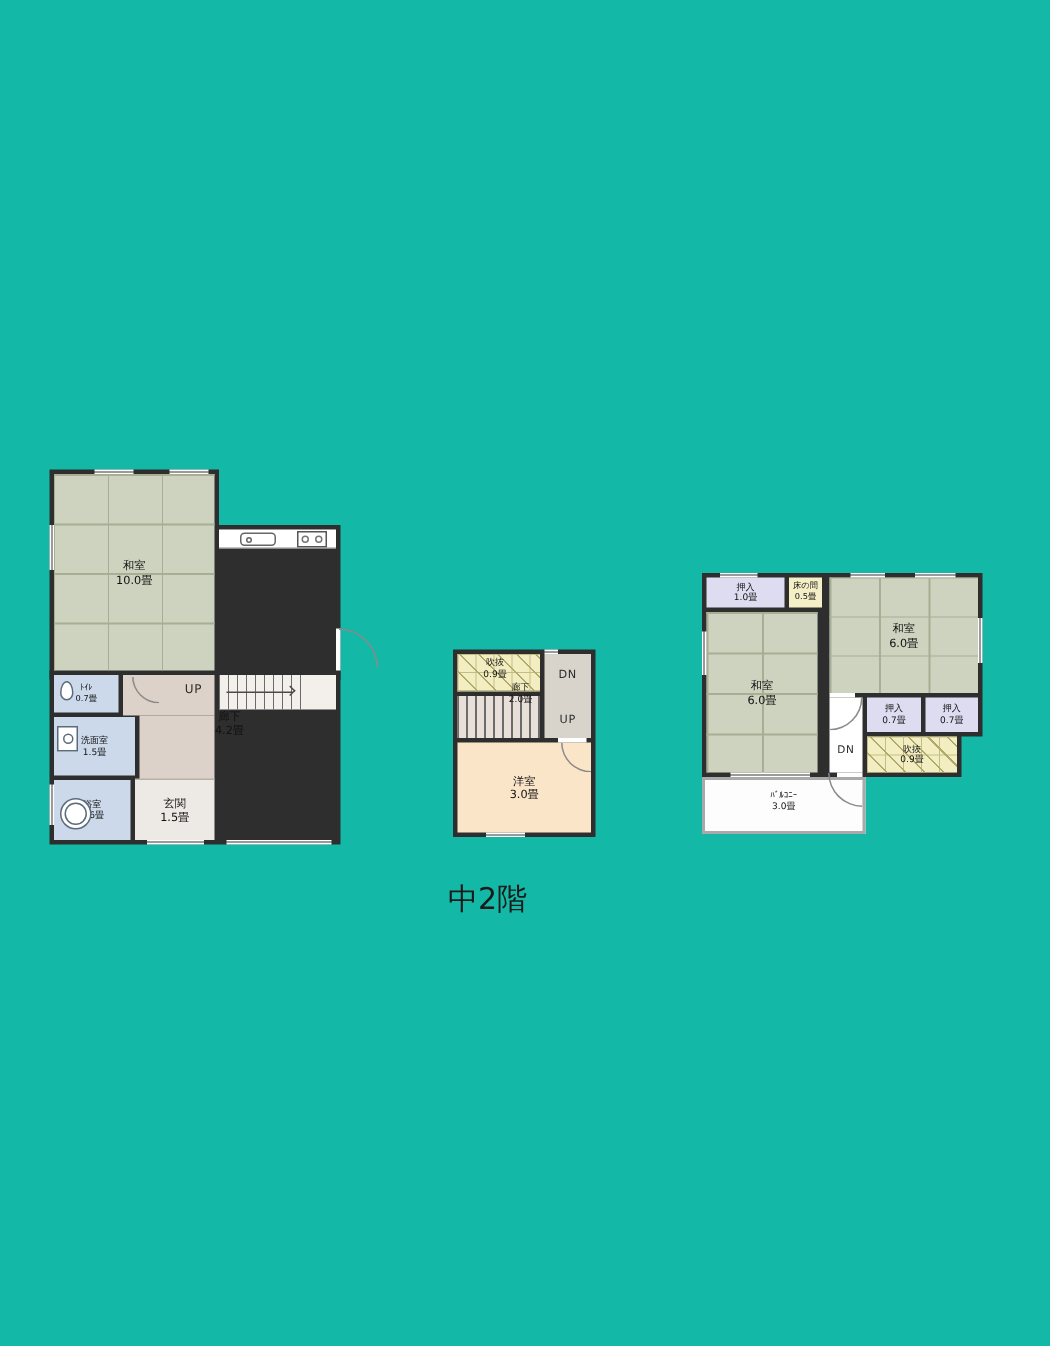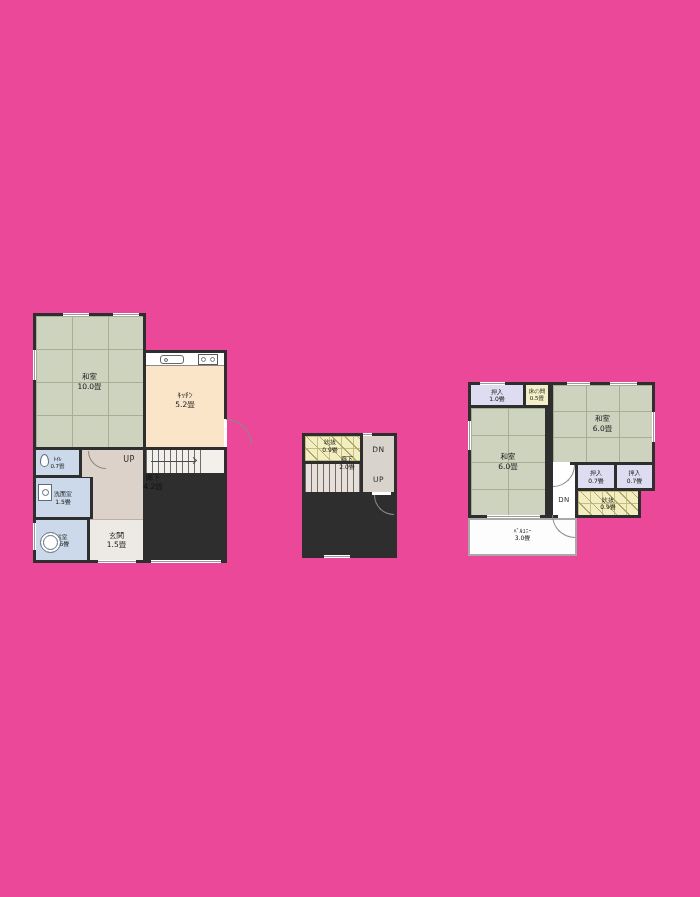--- a/index.html
+++ b/index.html
@@ -1,16 +1,16 @@
 <!DOCTYPE html>
 <html style="--wall: #2e2e2e; --tatami: #cdd3bf; --tatamiline: #a6ae93; --kitchen: #fbe5c8; --wet: #cbd9ea; --hall: #ddd2c9; --genkan: #ede9e4; --garage: #dcdcdc; --stairs1: #f3f0ec; --stairs2: #e8dfd8; --corridor2: #d8d4cc; --closet: #dedcf0; --tokonoma: #f4efc6; --voidc: #f3eec1; --voidline: #b1a96a; --voidgrid: #c4bd85; --balcony: #a9a9a9; --tread: #6b6b6b; --winline: #9a9a9a; --arc: #8a8a8a; --stepline: #b9b0a8; --label: #111111; --caption: #1a1a1a;"><head>
 <meta charset="utf-8">
 <style>
   html,body{margin:0;padding:0;background:#ffffff;}
-  #stage{position:relative;width:700px;height:897px;background:#ec4899;overflow:hidden;
+  #stage{position:relative;width:700px;height:897px;background:#14b8a6;overflow:hidden;
          font-family:"DejaVu Sans",sans-serif;}
   .plan{position:absolute;}
   .plan div{position:absolute;box-sizing:border-box;}
   .wall{background:var(--wall);}
   .room{z-index:2;display:flex;align-items:center;justify-content:center;}
   .tatami{background-color:var(--tatami);
     background-image:linear-gradient(to right,var(--tatamiline) 1px,transparent 1px),
                      linear-gradient(to bottom,var(--tatamiline) 1px,transparent 1px);}
   .t10{background-size:36px 33px;}
   .t6r{background-size:33px 26px;}
@@ -68,26 +68,20 @@
     <div class="wall" style="left:110px;top:37px;width:84px;height:103px;"></div>
     <div class="wall" style="left:0;top:134px;width:194px;height:116px;"></div>
 
     <div class="room tatami t10" style="left:3px;top:3px;width:107px;height:131px;">
       <div class="lbl">
           <span>和室</span>
           <span>10.0畳</span>
         </div>
     </div>
 
-    <div class="room kitchen" style="left:113px;top:40px;width:78px;height:94px;">
-      <div class="lbl">
-          <span>ｷｯﾁﾝ</span>
-          <span>5.2畳</span>
-        </div>
-    </div>
 
     <div style="left:113px;top:40px;width:78px;height:13px;background:#fff;border-bottom:1px solid #8a8a8a;z-index:3;"></div>
     <div class="icon" style="left:127px;top:42px;width:24px;height:9px;border:1px solid #666;border-radius:3px;background:#fff;">
       <div style="left:3px;top:2px;width:4px;height:4px;border:1px solid #666;border-radius:50%;"></div>
     </div>
     <div class="icon" style="left:165px;top:41px;width:20px;height:11px;border:1px solid #555;background:#fff;">
       <div style="left:2px;top:2px;width:5px;height:5px;border:1px solid #777;border-radius:50%;"></div>
       <div style="left:11px;top:2px;width:5px;height:5px;border:1px solid #777;border-radius:50%;"></div>
     </div>
 
@@ -165,20 +159,26 @@
     <div class="room stairs2 treads" style="left:3px;top:31px;width:55px;height:28px;"></div>
     <div class="lbl abs sm" style="left:30px;top:22px;width:30px;background:transparent;">
       <span>廊下</span>
         <span>2.0畳</span>
     </div>
 
     <div class="room corridor2" style="left:61px;top:3px;width:31px;height:56px;"></div>
     <div class="dir" style="left:61px;top:12px;width:31px;">DN</div>
     <div class="dir" style="left:61px;top:42px;width:31px;">UP</div>
 
+    <div class="room yoshitsu" style="left:3px;top:62px;width:89px;height:60px;">
+      <div class="lbl">
+          <span>洋室</span>
+          <span>3.0畳</span>
+        </div>
+    </div>
 
     <div class="gap" style="left:70px;top:59px;width:19px;height:3px;"></div>
     <div class="arc arc-bl" style="left:72px;top:62px;width:20px;height:20px;"></div>
     <div class="win" style="left:22px;top:122px;width:26px;height:3px;"></div>
     <div class="win" style="left:61px;top:0;width:9px;height:3px;"></div>
   </div>
 
   <div class="plan" style="left:468px;top:382px;width:187px;height:176px;">
     <div class="wall" style="left:0;top:0;width:187px;height:109px;"></div>
     <div class="wall" style="left:0;top:23px;width:112px;height:113px;"></div>
@@ -246,13 +246,14 @@
     <div class="gap" style="left:90px;top:133px;width:17px;height:3px;"></div>
     <div class="arc arc-bl" style="left:84px;top:133px;width:23px;height:23px;"></div>
     <div class="win" style="left:12px;top:0;width:25px;height:3px;"></div>
     <div class="win" style="left:99px;top:0;width:23px;height:3px;"></div>
     <div class="win" style="left:142px;top:0;width:27px;height:3px;"></div>
     <div class="winv" style="left:184px;top:30px;width:3px;height:30px;"></div>
     <div class="winv" style="left:0;top:39px;width:3px;height:29px;"></div>
     <div class="win" style="left:19px;top:133px;width:53px;height:3px;"></div>
   </div>
 
+  <div class="caption" style="left:265px;top:586px;">中2階</div>
 </div>
 
 </body></html>

